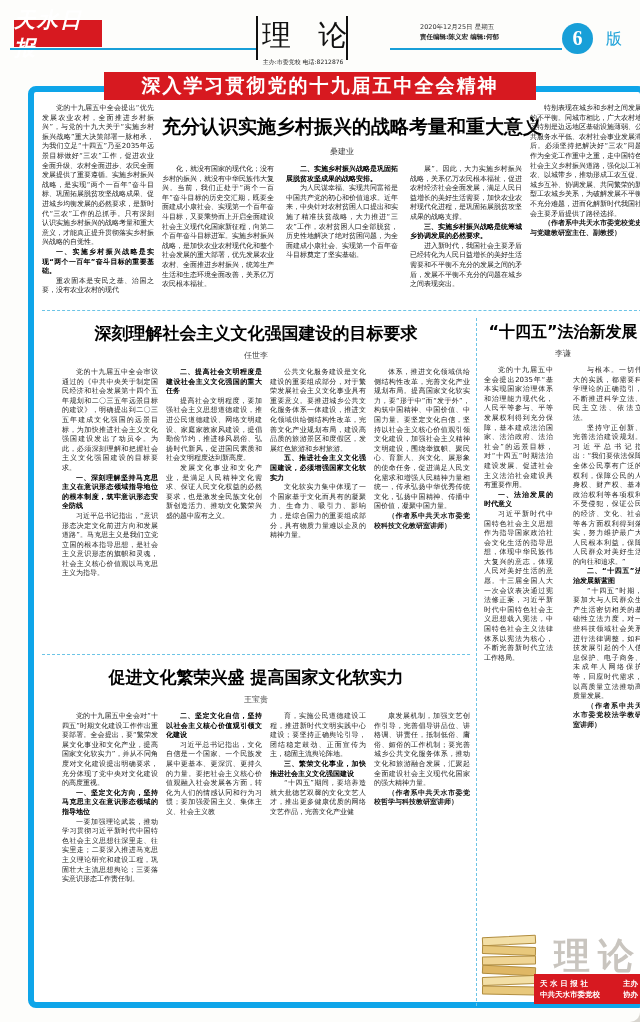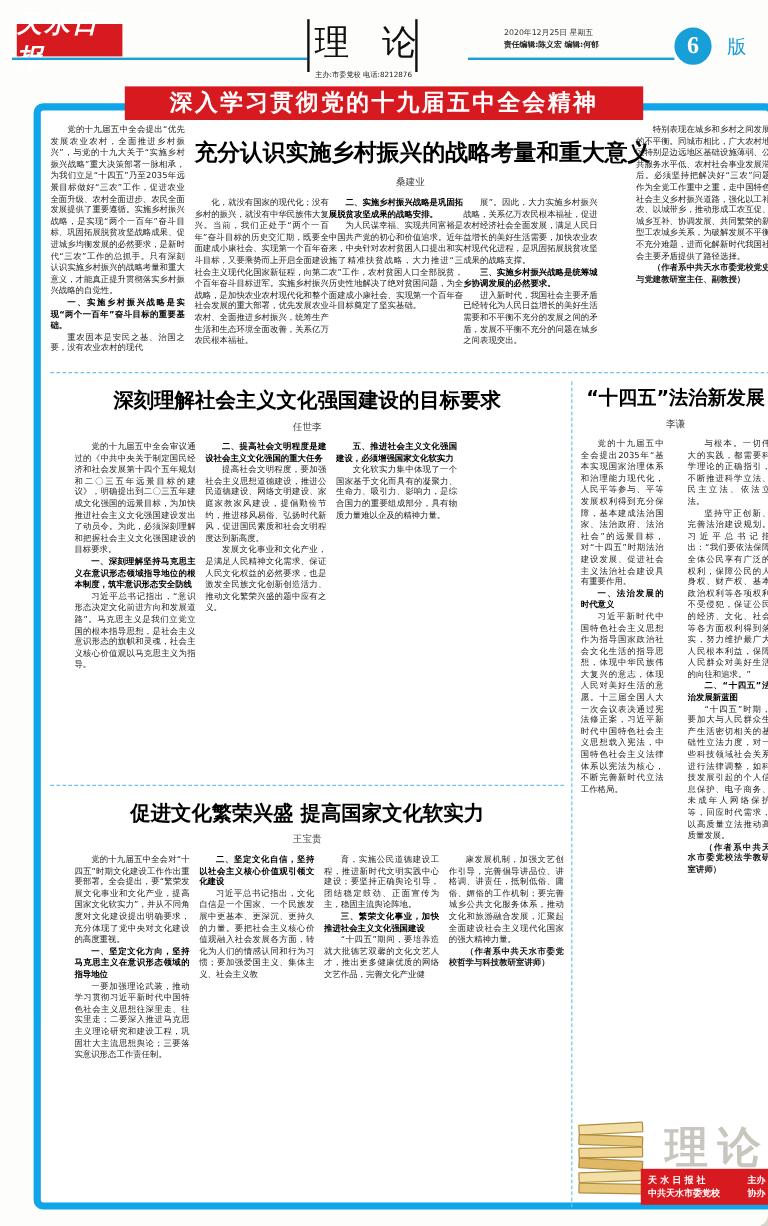--- a/index.html
+++ b/index.html
@@ -41,21 +41,21 @@
 
   .a-title { font-weight:700; color:#000; text-align:center; white-space:nowrap; }
   .a-author { text-align:center; font-size:8px; color:#444; }
 
   
   .art1 { position:absolute; left:8px; top:12px; width:600px; height:202px; display:flex; gap:8px; }
   .art1 .side { width:112px; height:202px; }
   .art1 .mid { width:360px; }
   .art1 .a-title { font-size:19px; padding-top:10px; }
   .art1 .a-author { padding:6px 0 8px 0; }
-  .art1 .mid-cols { display:flex; }
+  .art1 .mid-cols { display:flex; gap:12px; }
   .art1 .mid-cols .col { width:112px; height:143px; }
 
   .hdiv { position:absolute; border-top:1px dashed #6cc4e6; }
   .vdiv { position:absolute; border-left:1px dashed #6cc4e6; }
 
   
   .art2 { position:absolute; left:8px; top:226px; width:428px; height:332px; }
   .art2 .a-title { font-size:17px; padding-top:4px; }
   .art2 .a-author { padding:5px 0 7px 0; }
   .cols4 { display:flex; gap:8px;margin-left:20px; }
@@ -154,22 +154,27 @@
             <div class="p">党的十九届五中全会审议通过的《中共中央关于制定国民经济和社会发展第十四个五年规划和二〇三五年远景目标的建议》，明确提出到二〇三五年建成文化强国的远景目标，为加快推进社会主义文化强国建设发出了动员令。为此，必须深刻理解和把握社会主义文化强国建设的目标要求。</div>
             <div class="h">一、深刻理解坚持马克思主义在意识形态领域指导地位的根本制度，筑牢意识形态安全防线</div>
             <div class="p">习近平总书记指出，“意识形态决定文化前进方向和发展道路”。马克思主义是我们立党立国的根本指导思想，是社会主义意识形态的旗帜和灵魂，社会主义核心价值观以马克思主义为指导。</div>
           </div>
         <div class="col">
             <div class="h">二、提高社会文明程度是建设社会主义文化强国的重大任务</div>
             <div class="p">提高社会文明程度，要加强社会主义思想道德建设，推进公民道德建设、网络文明建设、家庭家教家风建设，提倡勤俭节约，推进移风易俗、弘扬时代新风，促进国民素质和社会文明程度达到新高度。</div>
             <div class="p">发展文化事业和文化产业，是满足人民精神文化需求、保证人民文化权益的必然要求，也是激发全民族文化创新创造活力、推动文化繁荣兴盛的题中应有之义。</div>
           </div>
         <div class="col">
+            <div class="p">公共文化服务建设是文化建设的重要组成部分，对于繁荣发展社会主义文化事业具有重要意义。要推进城乡公共文化服务体系一体建设，推进文化领域供给侧结构性改革，完善文化产业规划布局，建设高品质的旅游景区和度假区，发展红色旅游和乡村旅游。</div>
             <div class="h">五、推进社会主义文化强国建设，必须增强国家文化软实力</div>
             <div class="p">文化软实力集中体现了一个国家基于文化而具有的凝聚力、生命力、吸引力、影响力，是综合国力的重要组成部分，具有物质力量难以企及的精神力量。</div>
+          </div>
+        <div class="col">
+            <div class="p">体系，推进文化领域供给侧结构性改革，完善文化产业规划布局。提高国家文化软实力，要“形于中”而“发于外”，构筑中国精神、中国价值、中国力量。要坚定文化自信，坚持以社会主义核心价值观引领文化建设，加强社会主义精神文明建设，围绕举旗帜、聚民心、育新人、兴文化、展形象的使命任务，促进满足人民文化需求和增强人民精神力量相统一，传承弘扬中华优秀传统文化，弘扬中国精神、传播中国价值，凝聚中国力量。</div>
+            <div class="sig">（作者系中共天水市委党校科技文化教研室讲师）</div>
           </div>
       </div>
     </div>
 
     <div class="hdiv" style="left:8px; top:562px; width:428px;"></div>
 
     <div class="art4">
       <div class="a-title">促进文化繁荣兴盛  提高国家文化软实力</div>
       <div class="a-author">王宝贵</div>
       <div class="cols4">

